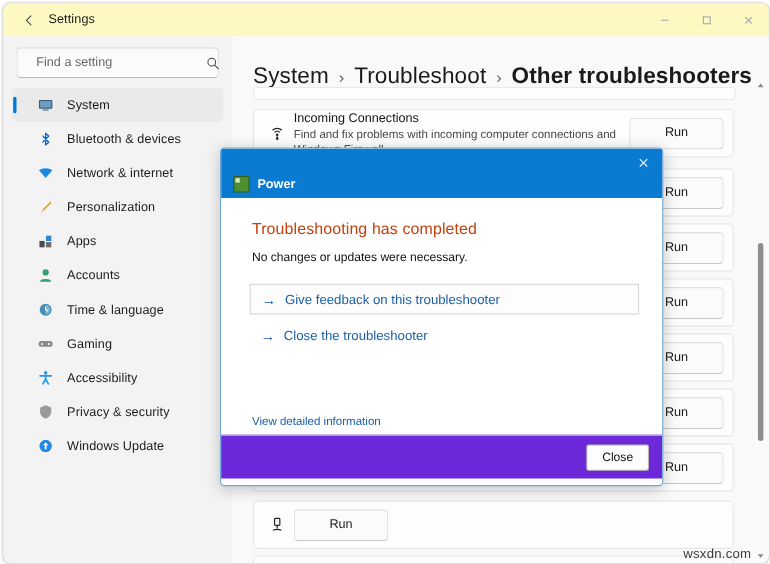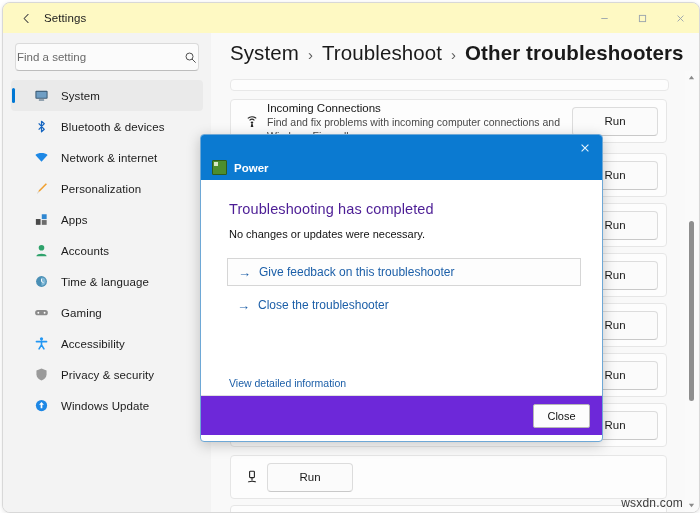--- a/index.html
+++ b/index.html
@@ -124,21 +124,21 @@
 
   .searchbox {
     margin: 10px 12px 0 12px;
     height: 28px;
     background: #fbfbfb;
     border: 1px solid #dadada;
     border-bottom-color: #bdbdbd;
     border-radius: 4px;
     display: flex;
     align-items: center;
-    padding: 0 1px;
+    padding: 0 17px;
     box-sizing: border-box;
   }
   .searchbox input {
     border: none;
     outline: none;
     background: transparent;
     font-family: "Liberation Sans", sans-serif;
     font-size: 11.5px;
     color: #3a3a3a;
     flex: 1;
@@ -200,21 +200,21 @@
     top: 8px;
     display: flex;
     align-items: baseline;
     white-space: nowrap;
   }
   .crumb {
     font-size: 20.5px;
     color: #1a1a1a;
     letter-spacing: 0.1px;
   }
-  .crumb.current { font-weight: bold; }
+  .crumb.current { font-weight: bold; margin-top: 16px; }
   .crumb-sep {
     font-size: 15px;
     color: #5c5c5c;
     margin: 0 9px;
   }
 
   .scroll-area {
     position: absolute;
     left: 0;
     top: 46px;
@@ -379,21 +379,21 @@
     top: 45px;
     width: 401px;
     height: 222px;
     background: #ffffff;
   }
   .dlg-h1 {
     position: absolute;
     left: 28px;
     top: 21px;
     font-size: 14.5px;
-    color: #4c1d95;
+    color: #c2410c;
     letter-spacing: 0.1px;
   }
   .dlg-sub {
     position: absolute;
     left: 28px;
     top: 48px;
     font-size: 11px;
     color: #111111;
   }
   .dlg-opt {

